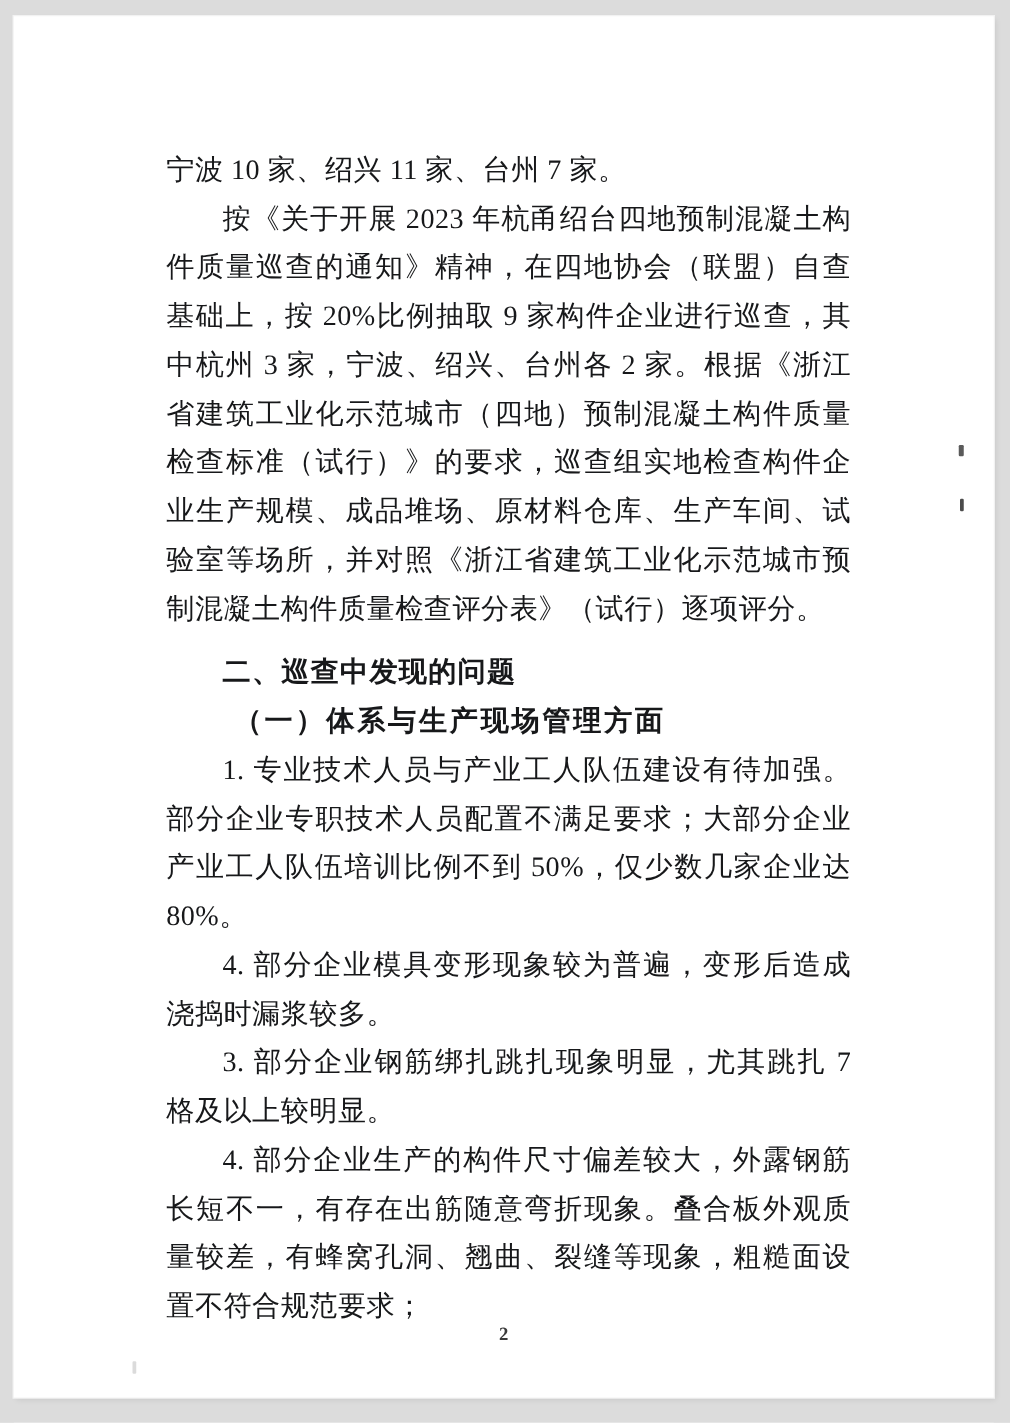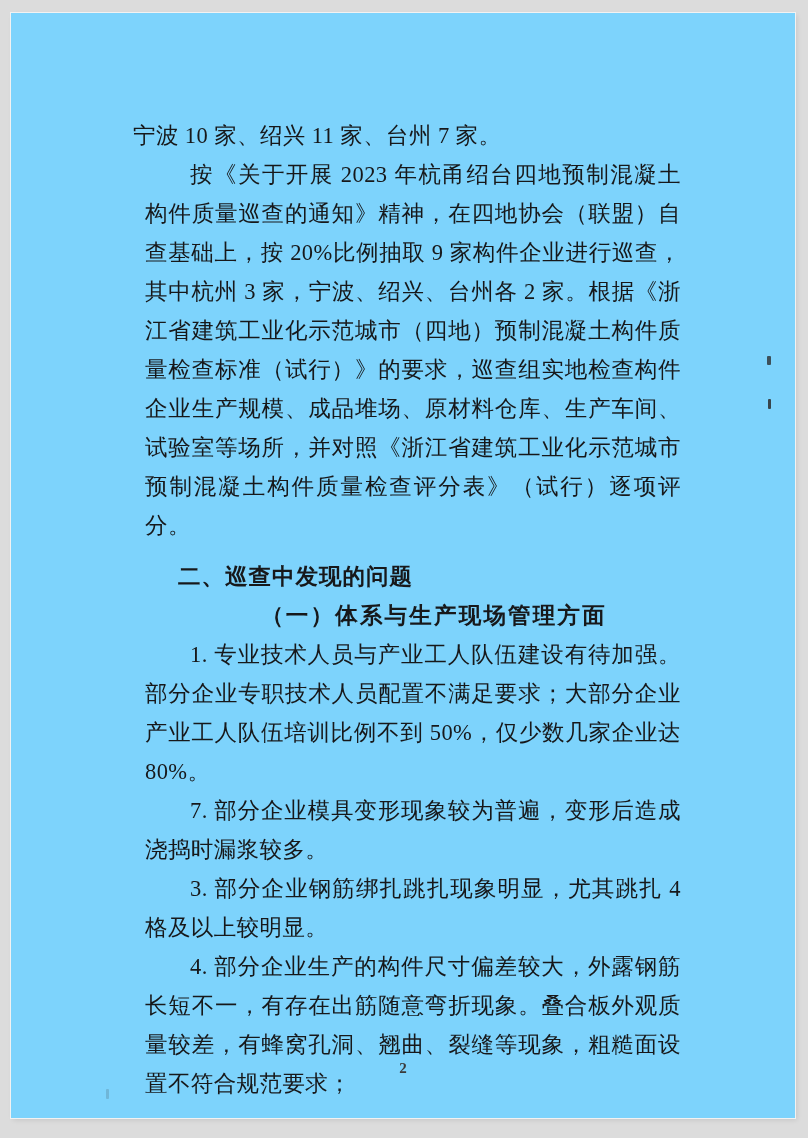--- a/index.html
+++ b/index.html
@@ -14,21 +14,21 @@
     overflow: hidden;
   }
 
   
   #page-sheet {
     position: absolute;
     left: 11px;
     top: 13px;
     width: 784px;
     height: 1105px;
-    background: #7dd3fc;
+    background: #ffffff;
     box-shadow: 0 0 0 1px #f2f2f2, 2px 2px 5px rgba(0,0,0,0.10);
   }
 
   
   .edge {
     position: absolute;
     background: #dcdcdc;
   }
   #edge-left   { left: 0;   top: 0; width: 11px;  height: 1138px; }
   #edge-right  { right: 0;  top: 0; width: 13px;  height: 1138px; }
@@ -45,32 +45,32 @@
 
   .para {
     margin: 0;
     font-size: 22.5px;
     line-height: 39px;
     color: #17181a;
     text-align: justify;
     text-justify: inter-ideograph;
     letter-spacing: 0.4px;
   }
-  .para.indent { text-indent: 2em; margin-left: 12px; }
+  .para.indent { text-indent: 2em; }
   .para.heading {
     font-weight: bold;
     text-indent: 2em;
     text-align: left;
     letter-spacing: 1px;
     margin-top: 12px;
   }
   .para.subheading {
     font-weight: bold;
     text-indent: 2.4em;
-    text-align: center;
+    text-align: left;
     letter-spacing: 2.2px;
   }
 
   
   #page-number {
     position: absolute;
     left: 0;
     top: 1047px;
     width: 784px;
     text-align: center;
@@ -106,23 +106,23 @@
 
     <p class="para indent">按《关于开展 2023 年杭甬绍台四地预制混凝土构件质量巡查的通知》精神，在四地协会（联盟）自查基础上，按 20%比例抽取 9 家构件企业进行巡查，其中杭州 3 家，宁波、绍兴、台州各 2 家。根据《浙江省建筑工业化示范城市（四地）预制混凝土构件质量检查标准（试行）》的要求，巡查组实地检查构件企业生产规模、成品堆场、原材料仓库、生产车间、试验室等场所，并对照《浙江省建筑工业化示范城市预制混凝土构件质量检查评分表》（试行）逐项评分。</p>
 
 
     <p class="para heading">二、巡查中发现的问题</p>
 
     <p class="para subheading">（一）体系与生产现场管理方面</p>
 
     <p class="para indent">1. 专业技术人员与产业工人队伍建设有待加强。部分企业专职技术人员配置不满足要求；大部分企业产业工人队伍培训比例不到 50%，仅少数几家企业达 80%。</p>
 
-    <p class="para indent">7. 部分企业模具变形现象较为普遍，变形后造成浇捣时漏浆较多。</p>
+    <p class="para indent">4. 部分企业模具变形现象较为普遍，变形后造成浇捣时漏浆较多。</p>
 
-    <p class="para indent">3. 部分企业钢筋绑扎跳扎现象明显，尤其跳扎 4 格及以上较明显。</p>
+    <p class="para indent">3. 部分企业钢筋绑扎跳扎现象明显，尤其跳扎 7 格及以上较明显。</p>
 
     <p class="para indent">4. 部分企业生产的构件尺寸偏差较大，外露钢筋长短不一，有存在出筋随意弯折现象。叠合板外观质量较差，有蜂窝孔洞、翘曲、裂缝等现象，粗糙面设置不符合规范要求；</p>
 
   </div>
 
   <div id="page-number">2</div>
 
 </div>
 
 <div class="speck" id="speck-upper"></div>

